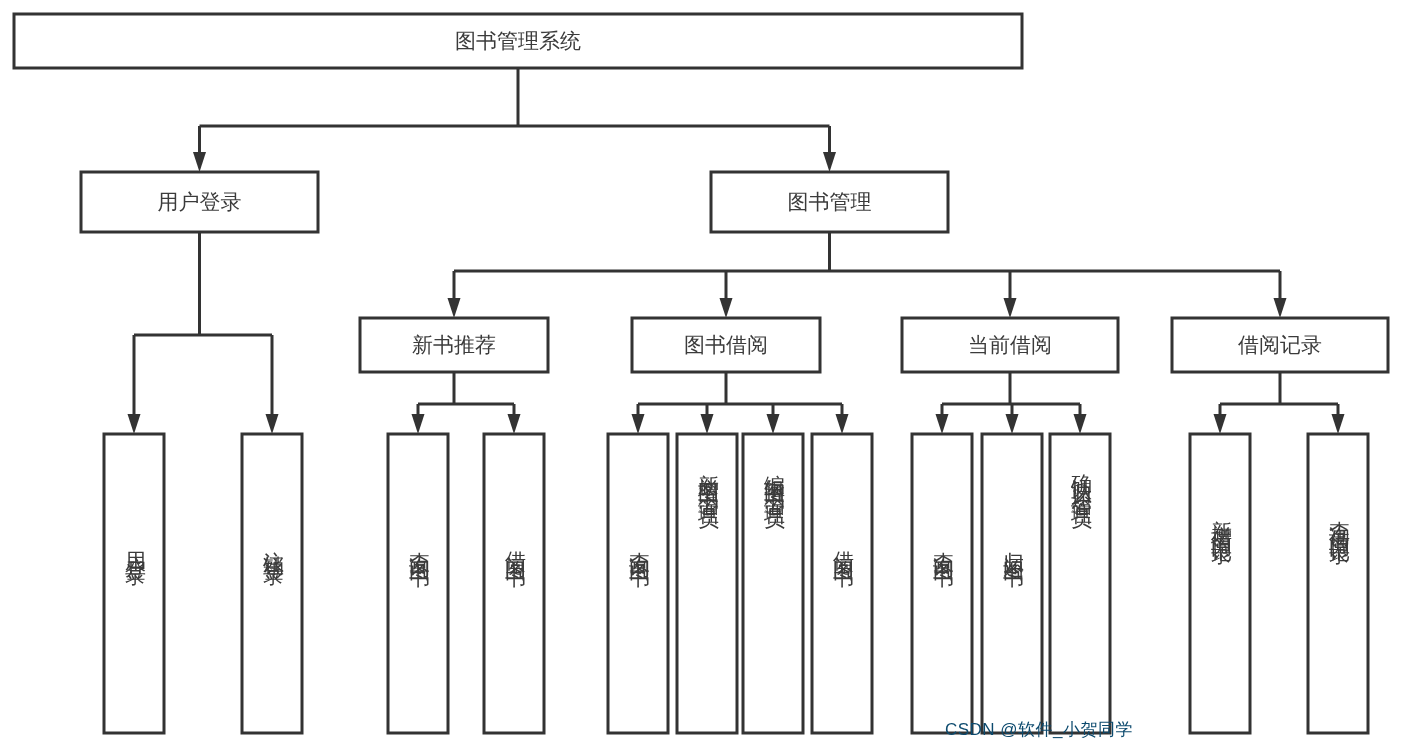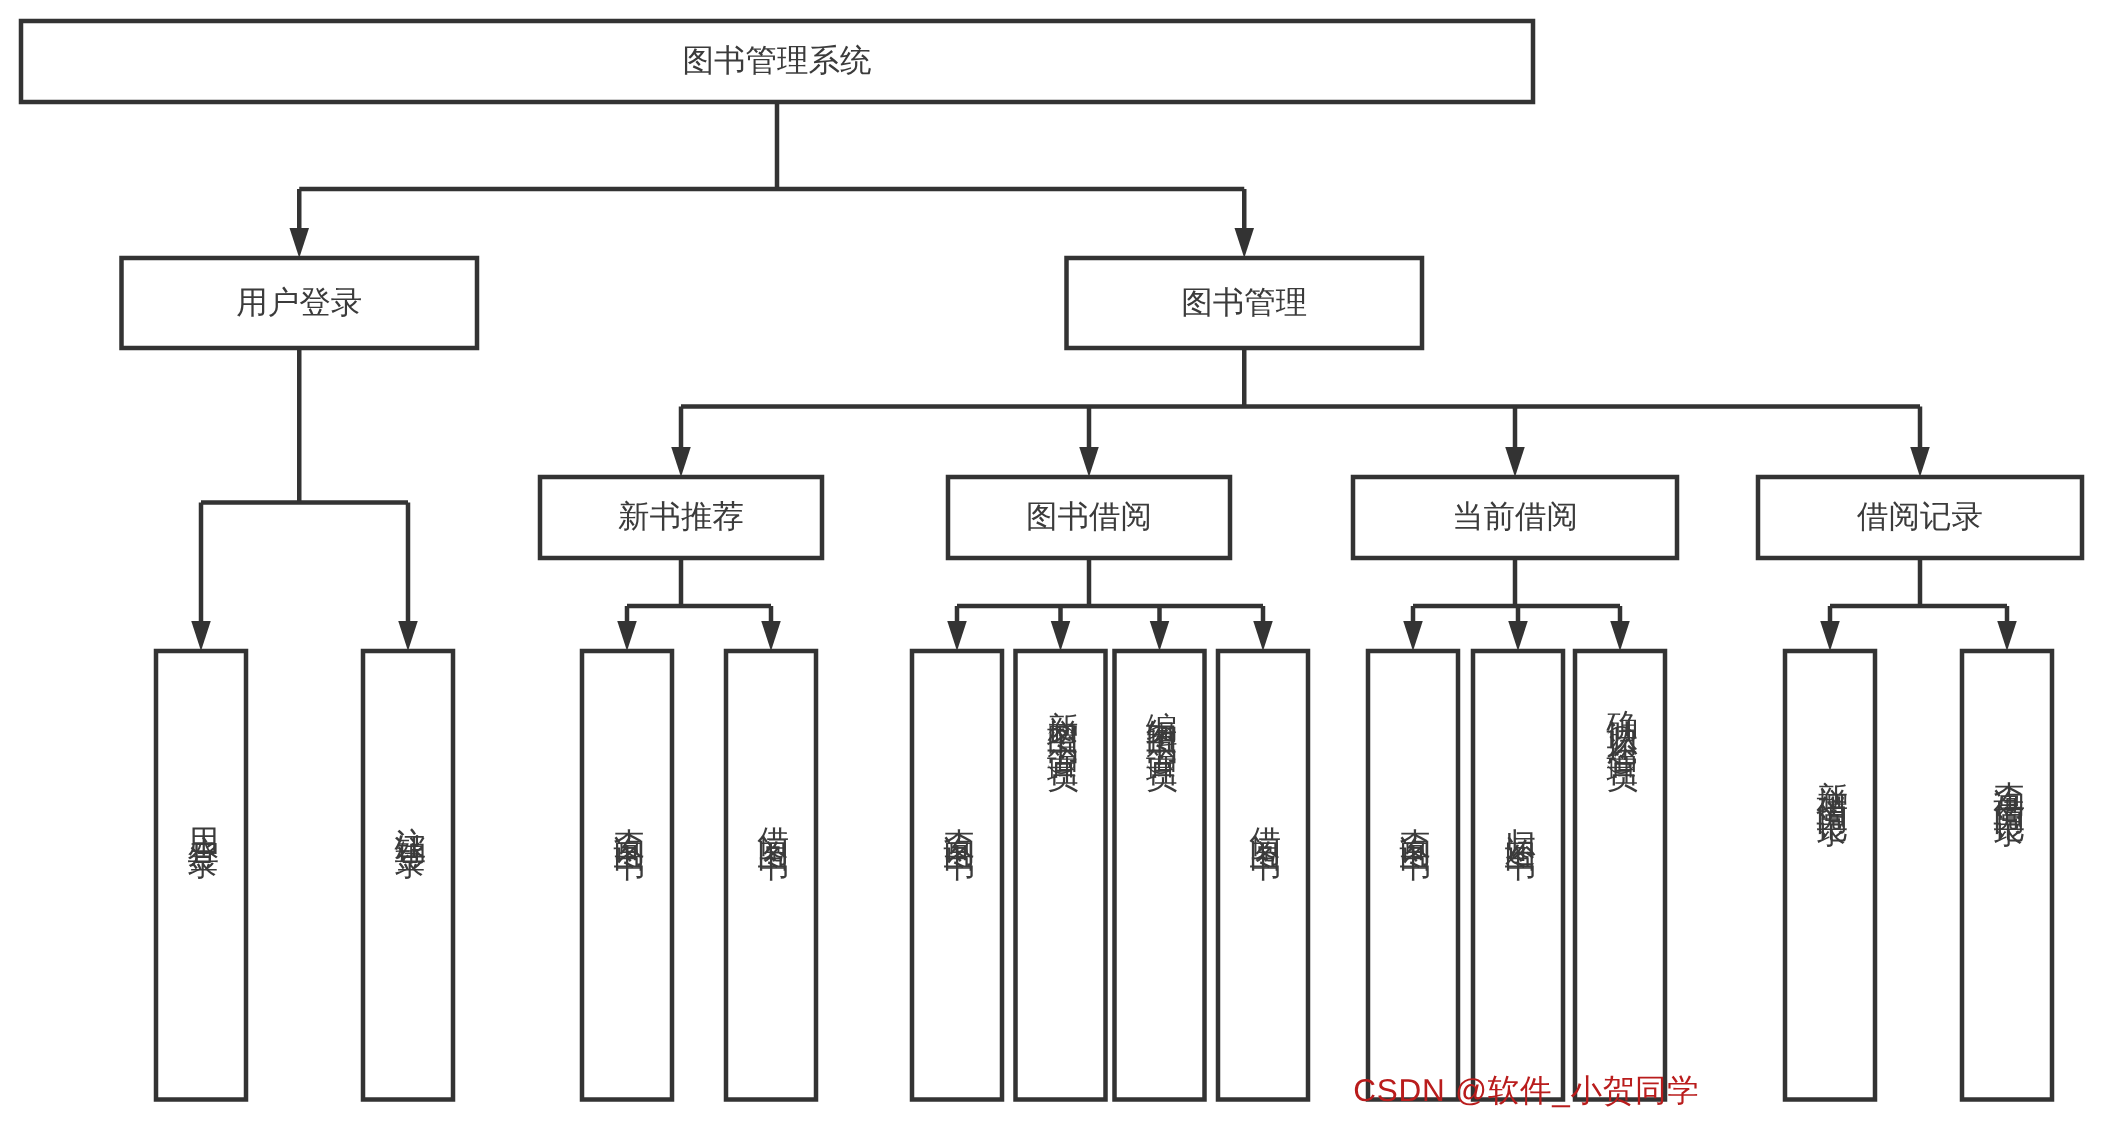--- a/index.html
+++ b/index.html
@@ -52,22 +52,22 @@
     text-anchor: middle;
     dominant-baseline: middle;
     writing-mode: vertical-rl;
     letter-spacing: 5px;
   }
   .watermark {
     position: absolute;
     right: 8px;
     bottom: 6px;
     font-family: "Liberation Sans", "DejaVu Sans", sans-serif;
-    font-size: 21px;
-    color: #b91c1c;
+    font-size: 17px;
+    color: #0c4a6e;
     white-space: nowrap;
     letter-spacing: 0.5px;
     pointer-events: none;
   }
 </style>
 </head>
 <body>
 
 <div id="diagram-root">
   <svg class="diagram" viewBox="0 0 1405 747" xmlns="http://www.w3.org/2000/svg">

